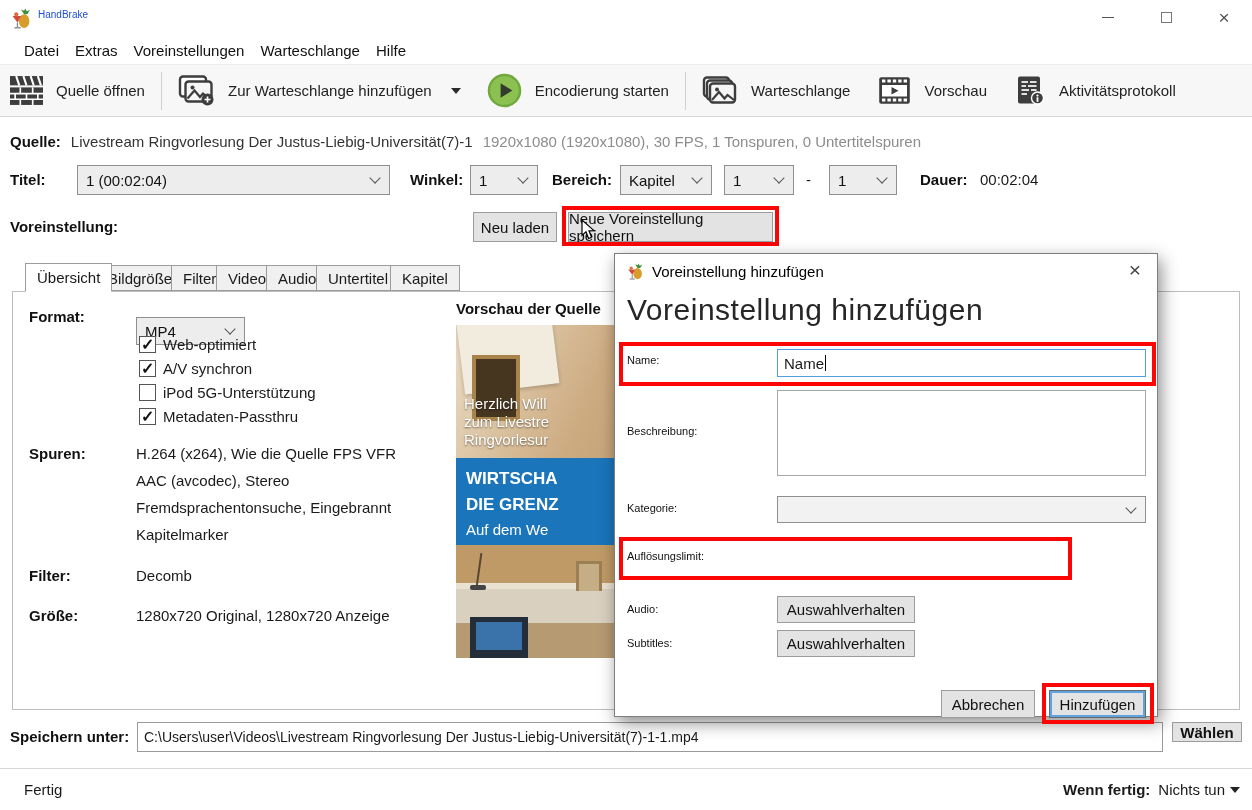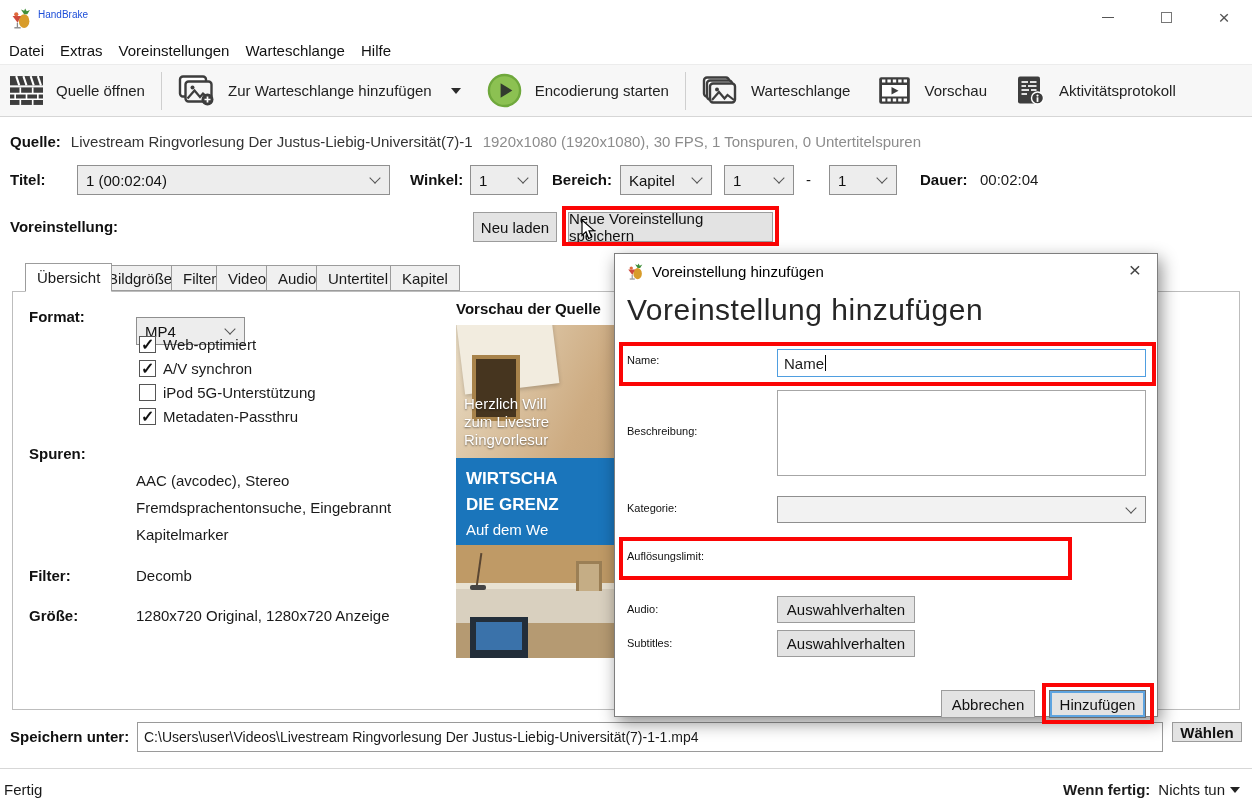--- a/index.html
+++ b/index.html
@@ -9,21 +9,21 @@
 
   
   .titlebar { position:absolute; left:0; top:0; width:1252px; height:36px; background:#fff; }
   .app-title { position:absolute; left:38px; top:9px; color:#1d4ed8; font-size:10px; }
   .winbtn { position:absolute; top:0; width:46px; height:34px; display:flex; align-items:center; justify-content:center; color:#555; }
   .min-glyph { width:12px; height:0; border-top:1px solid #555; display:block; }
   .max-glyph { width:11px; height:11px; border:1px solid #777; display:block; }
   .close-glyph { font-size:19px; color:#555; line-height:1; }
 
   
-  .menubar { position:absolute; left:0; top:36px; width:1020px; height:28px; display:flex; align-items:center; padding-left:1px; background:#fff; }
+  .menubar { position:absolute; left:0; top:36px; width:1020px; height:28px; display:flex; align-items:center; padding-left:16px; background:#fff; }
   .menu-item { padding:0 8px; font-size:15px; color:#111; }
 
   
   .toolbar { position:absolute; left:0; top:64px; width:1252px; height:53px; background:#f7f7f7; border-top:1px solid #ececec; border-bottom:1px solid #d6d6d6; display:flex; align-items:center; }
   .tbtn { display:flex; align-items:center; gap:13px; padding:0 10px; height:44px; font-size:15px; color:#222; }
   .tb-divider { width:1px; height:38px; background:#cfcfcf; margin:0 6px; }
   .dd-arrow { width:0; height:0; border-left:5px solid transparent; border-right:5px solid transparent; border-top:6px solid #2b2b2b; margin-left:6px; }
 
   
   .lbl { font-weight:bold; color:#111; }
@@ -276,20 +276,21 @@
     <span class="chk checked" style="left:126px;top:44px"></span>
     <span class="abs" style="left:150px;top:44px;line-height:18px">Web-optimiert</span>
     <span class="chk checked" style="left:126px;top:68px"></span>
     <span class="abs" style="left:150px;top:68px;line-height:18px">A/V synchron</span>
     <span class="chk" style="left:126px;top:92px"></span>
     <span class="abs" style="left:150px;top:92px;line-height:18px">iPod 5G-Unterstützung</span>
     <span class="chk checked" style="left:126px;top:116px"></span>
     <span class="abs" style="left:150px;top:116px;line-height:18px">Metadaten-Passthru</span>
 
     <span class="abs lbl" style="left:16px;top:153px">Spuren:</span>
+    <span class="abs" style="left:123px;top:153px">H.264 (x264), Wie die Quelle FPS VFR</span>
     <span class="abs" style="left:123px;top:180px">AAC (avcodec), Stereo</span>
     <span class="abs" style="left:123px;top:207px">Fremdsprachentonsuche, Eingebrannt</span>
     <span class="abs" style="left:123px;top:234px">Kapitelmarker</span>
 
     <span class="abs lbl" style="left:16px;top:275px">Filter:</span>
     <span class="abs" style="left:123px;top:275px">Decomb</span>
 
     <span class="abs lbl" style="left:16px;top:315px">Größe:</span>
     <span class="abs" style="left:123px;top:315px">1280x720 Original, 1280x720 Anzeige</span>
 
@@ -375,19 +376,19 @@
 
   <span class="abs lbl" style="left:10px;top:722px;line-height:30px">Speichern unter:</span>
   <div class="field" style="left:137px;top:722px;width:1026px;height:30px;border:1px solid #9a9a9a;font-size:14px">
       <span>C:\Users\user\Videos\Livestream Ringvorlesung Der Justus-Liebig-Universität(7)-1-1.mp4</span>
     </div>
   <div class="btn" style="left:1172px;top:722px;width:70px;height:20px;font-weight:bold">
       <span>Wählen</span>
     </div>
 
   <div class="statusbar">
-    <span style="margin-left:4px">Fertig</span>
+    <span style="margin-left:24px">Fertig</span>
     <span style="margin-left:auto;font-weight:bold">Wenn fertig:</span>
     <span style="margin-left:8px">Nichts tun</span>
     <span class="tri-down" style="margin-right:12px"></span>
   </div>
 
 </div>
 
 </body></html>

